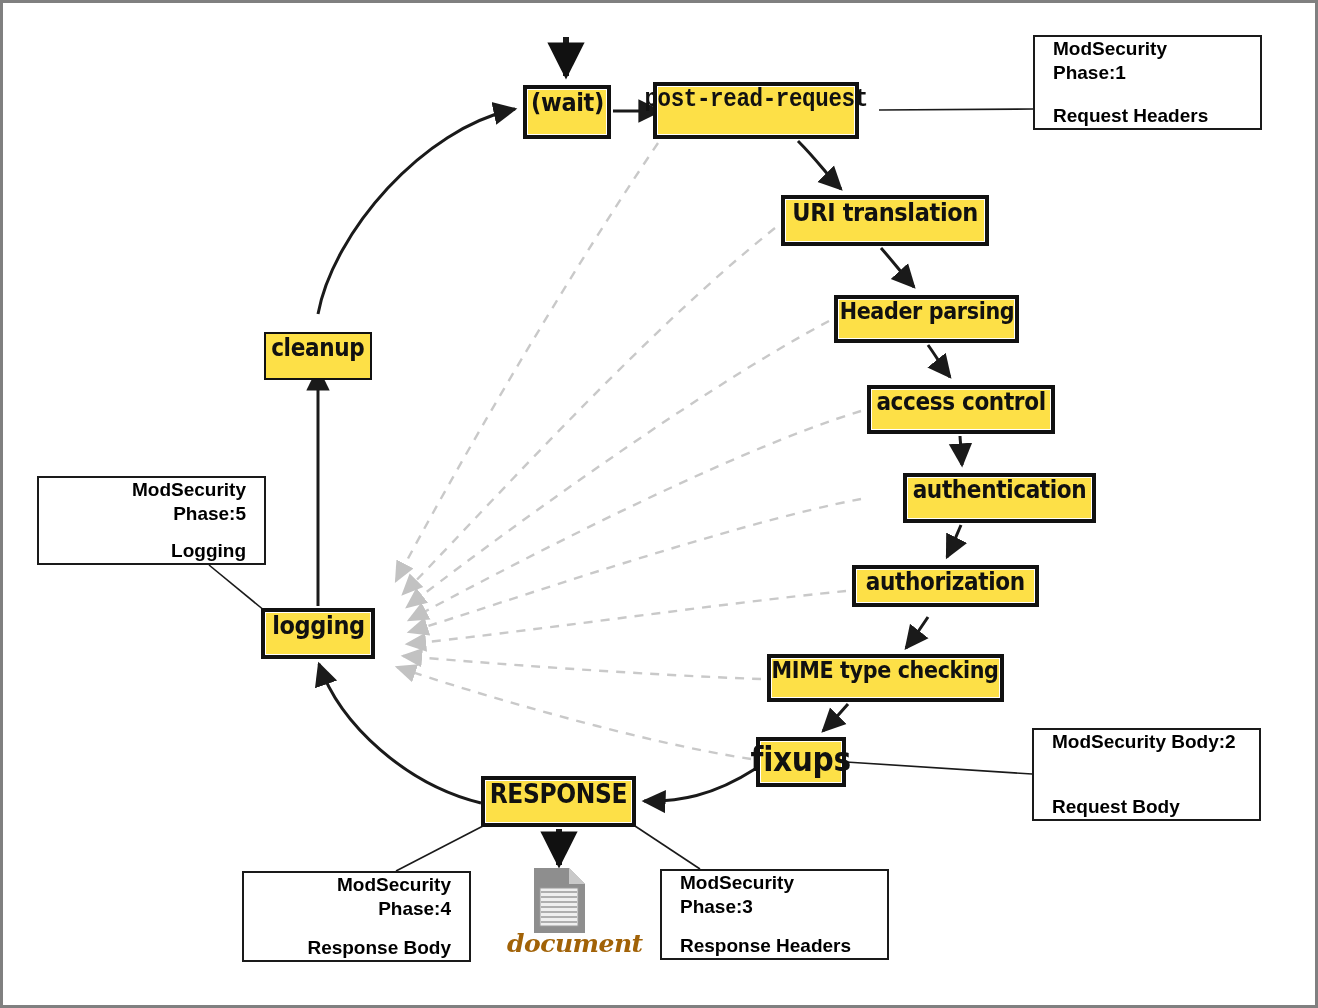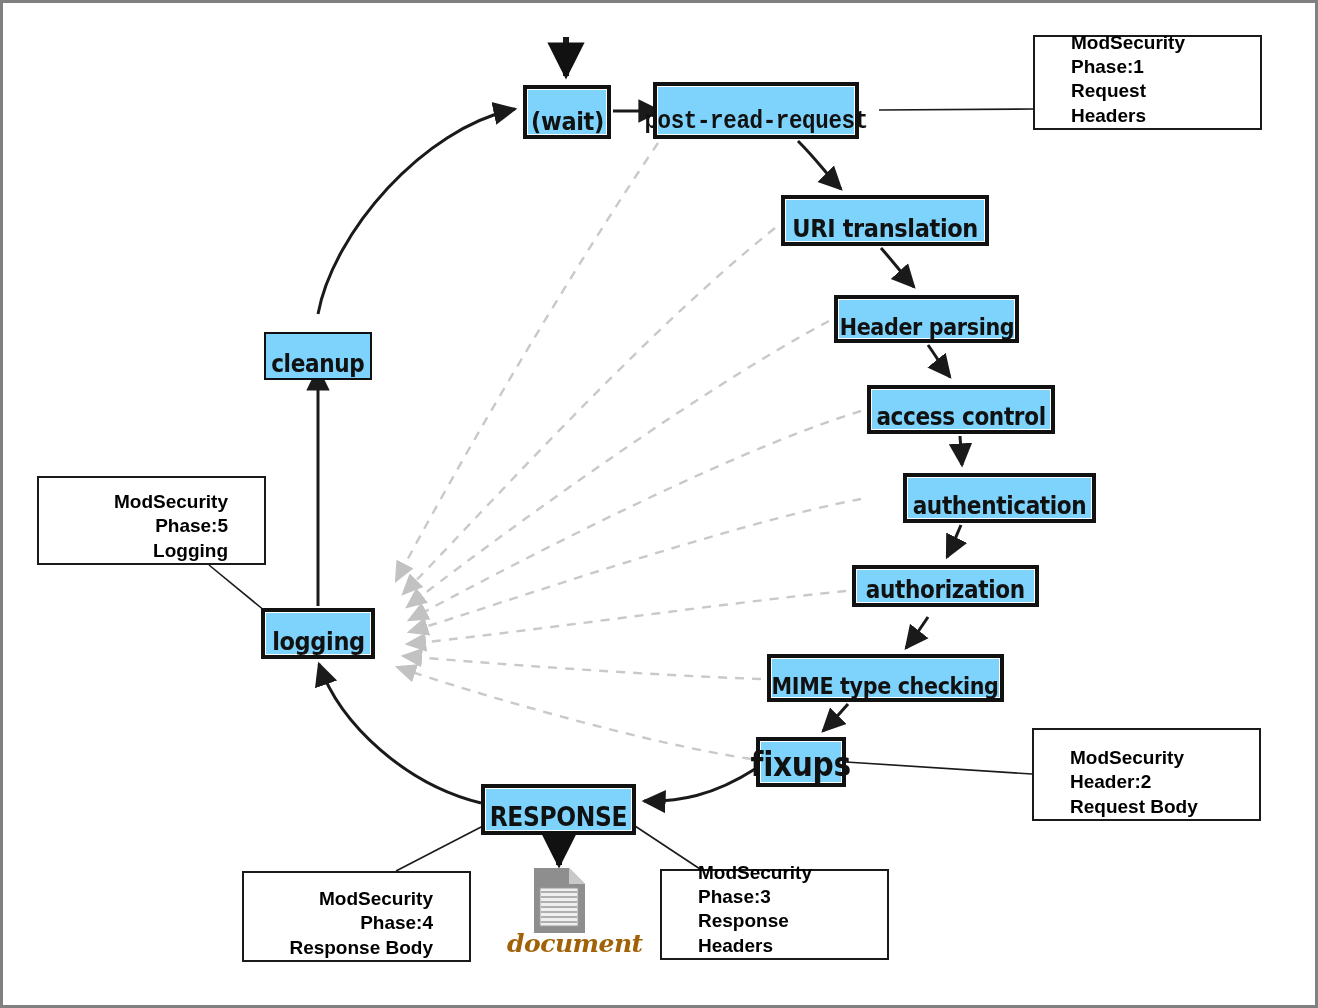--- a/index.html
+++ b/index.html
@@ -22,27 +22,27 @@
     left: 0; top: 0;
     width: 1318px;
     height: 1008px;
     pointer-events: none;
   }
 
   
   .pbox {
     position: absolute;
     box-sizing: border-box;
-    background: #7dd3fc;
+    background: #fde047;
     border: 3px solid #111111;
     outline: 1px solid #ffffff;
     outline-offset: -5px;
     box-shadow: 0 0 0 1px #111111 inset;
     display: flex;
-    align-items: flex-end;
+    align-items: flex-start;
     justify-content: center;
     color: #111111;
     font-family: "DejaVu Sans", sans-serif;
     font-weight: bold;
     letter-spacing: -0.4px;
     white-space: nowrap;
     z-index: 4;
   }
   .pbox .lbl { transform: scaleX(0.9); display: block; }
 
@@ -58,22 +58,22 @@
     box-sizing: border-box;
     background: #ffffff;
     border: 2px solid #1a1a1a;
     color: #000000;
     font-family: "Liberation Sans", sans-serif;
     font-weight: bold;
     font-size: 19px;
     line-height: 1.28;
     display: flex;
     flex-direction: column;
-    justify-content: flex-end;
-    padding: 0 36px;
+    justify-content: space-between;
+    padding: 0 18px;
     z-index: 6;
   }
   .abox.right { text-align: right; align-items: flex-end; }
   .abox.left  { text-align: left;  align-items: flex-start; }
 
   
   #doc-icon {
     position: absolute;
     z-index: 5;
   }
@@ -173,21 +173,21 @@
   </div>
 
   <div class="pbox" style="left:764px;top:651px;width:237px;height:48px;font-size:23px;">
     <span class="lbl">MIME type checking</span>
   </div>
 
   <div class="pbox" style="left:753px;top:734px;width:90px;height:50px;font-size:33px;">
     <span class="lbl">fixups</span>
   </div>
 
-  <div class="pbox" style="left:478px;top:773px;width:155px;height:51px;font-size:26px;margin-top:8px;">
+  <div class="pbox" style="left:478px;top:773px;width:155px;height:51px;font-size:26px;">
     <span class="lbl">RESPONSE</span>
   </div>
 
   <div class="pbox" style="left:258px;top:605px;width:114px;height:51px;font-size:25px;">
     <span class="lbl">logging</span>
   </div>
 
   <div class="pbox thin" style="left:261px;top:313px;width:108px;height:48px;font-size:24px;margin-top:16px;">
     <span class="lbl">cleanup</span>
   </div>
@@ -196,21 +196,21 @@
     <span>ModSecurity Phase:1</span>
     <span>Request Headers</span>
   </div>
 
   <div class="abox right" style="left:34px;top:473px;width:229px;height:89px;">
     <span>ModSecurity Phase:5</span>
     <span>Logging</span>
   </div>
 
   <div class="abox left" style="left:1029px;top:725px;width:229px;height:93px;">
-    <span>ModSecurity Header:2</span>
+    <span>ModSecurity Body:2</span>
     <span>Request Body</span>
   </div>
 
   <div class="abox right" style="left:239px;top:868px;width:229px;height:91px;">
     <span>ModSecurity Phase:4</span>
     <span>Response Body</span>
   </div>
 
   <div class="abox left" style="left:657px;top:866px;width:229px;height:91px;">
     <span>ModSecurity Phase:3</span>

